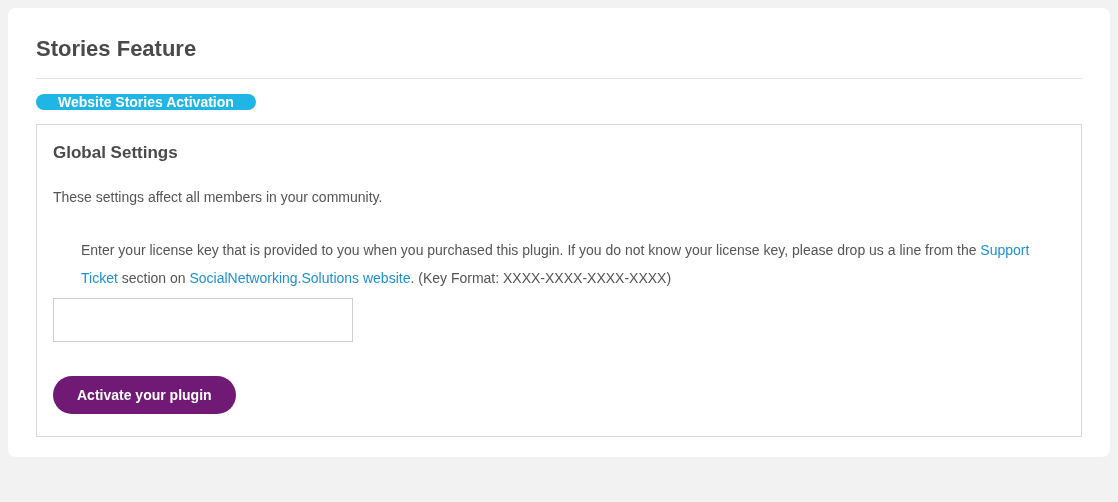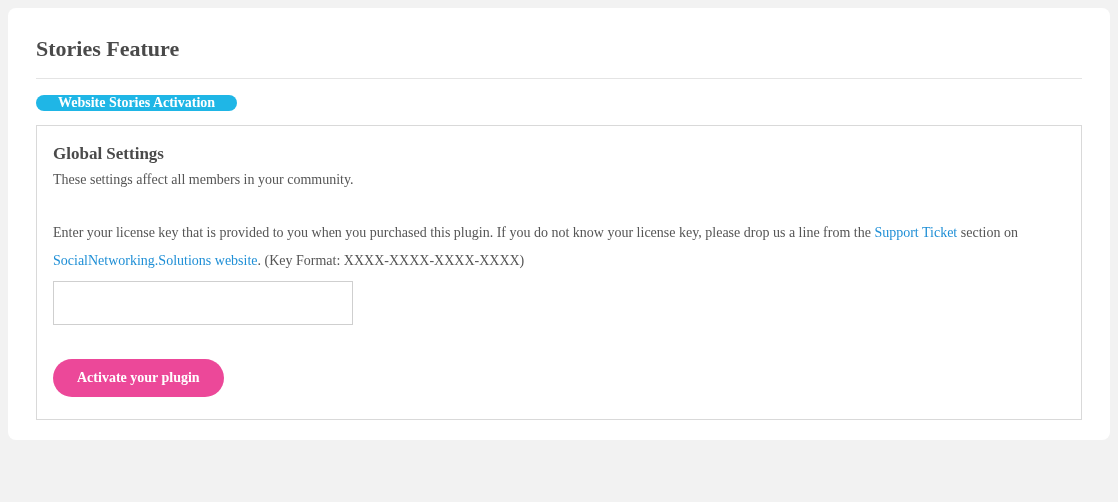--- a/index.html
+++ b/index.html
@@ -1,19 +1,18 @@
 <!DOCTYPE html>
 <html><head>
   <meta charset="utf-8">
   <style>
     * {
       box-sizing: border-box;
       margin: 0;
       padding: 0;
-      font-family: Liberation Serif, serif;
     }
     body {
       font-family: 'Segoe UI', Tahoma, Verdana, sans-serif;
       background: #f2f2f2;
       padding: 8px;
     }
     .card {
       background: #fff;
       border-radius: 8px;
       padding: 28px 28px 20px 28px;
@@ -43,21 +42,21 @@
       cursor: pointer;
     }
     .panel {
       border: 1px solid #d9d9d9;
       padding: 18px 16px 22px 16px;
     }
     .panel-title {
       font-size: 17px;
       font-weight: 700;
       color: #4a4a4a;
-      margin-bottom: 8px;
+      margin-bottom: 26px;
     }
     .panel-desc {
       font-size: 14px;
       color: #555;
       margin-bottom: 31px;
     }
     .form-row {
       display: flex;
       align-items: flex-start;
     }
@@ -72,36 +71,37 @@
       color: #d9534f;
     }
     .form-content {
       flex: 1;
     }
     .help-text {
       font-size: 14px;
       color: #555;
       line-height: 2;
       margin-bottom: 6px;
+      margin-left: 28px;
     }
     .help-text a {
       color: #1f8fd6;
       text-decoration: none;
       cursor: pointer;
     }
     .text-input {
       width: 300px;
       height: 44px;
       border: 1px solid #cfcfcf;
       padding: 6px 8px;
       font-size: 14px;
       margin-bottom: 34px;
     }
     .action-btn {
-      background: #ec4899;
+      background: #701a75;
       color: #fff;
       border: none;
       font-size: 14px;
       font-weight: 600;
       padding: 11px 24px;
       border-radius: 26px;
       cursor: pointer;
     }
   </style>
 </head>

